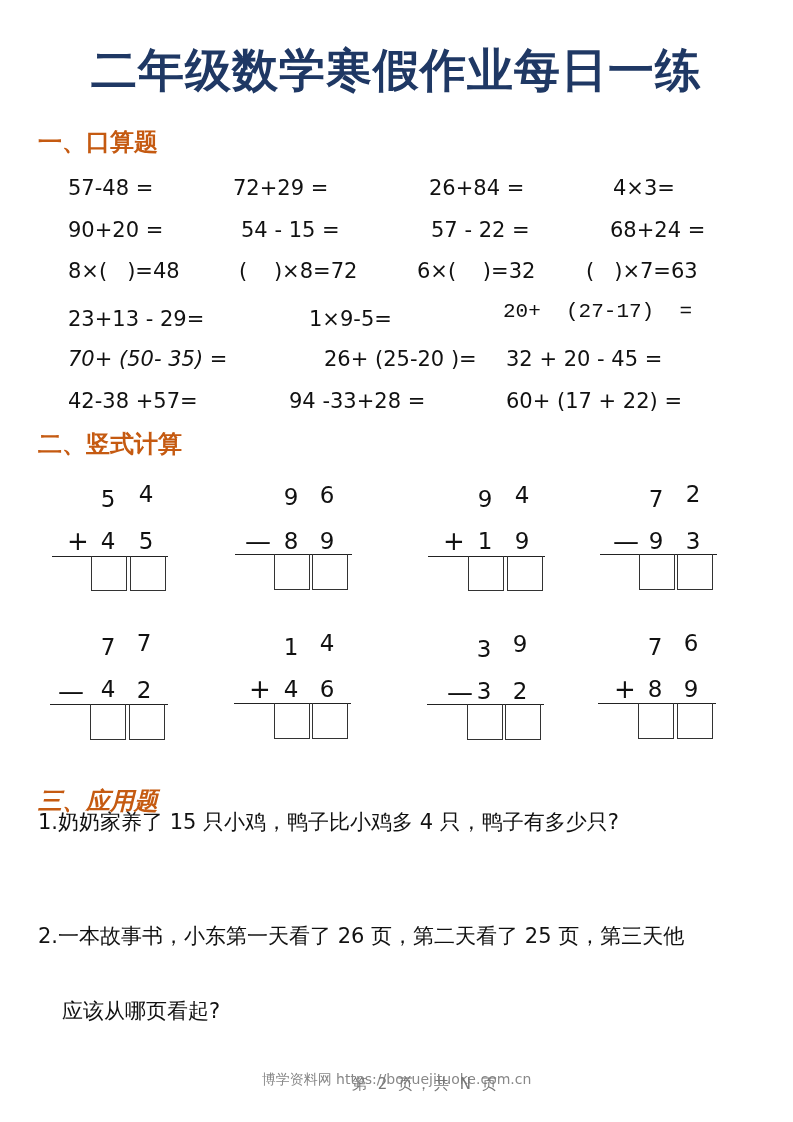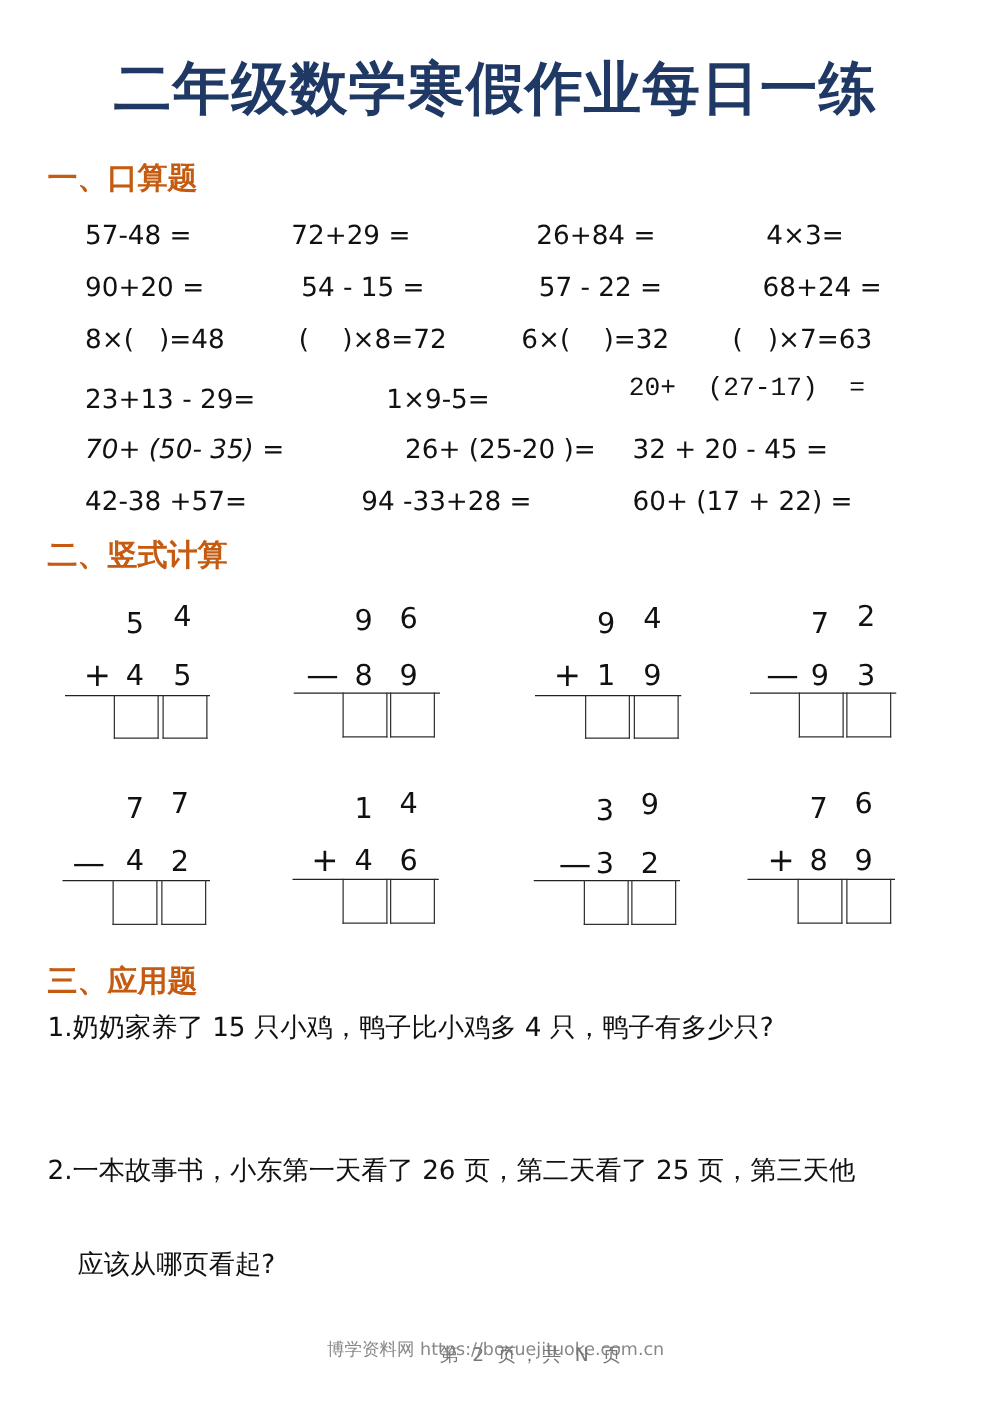--- a/index.html
+++ b/index.html
@@ -138,21 +138,21 @@
   <div class="abs digit" style="left:645px;top:634px;">7</div>
   <div class="abs digit" style="left:681px;top:630px;">6</div>
   <div class="abs op" style="left:614px;top:674px;">+</div>
   <div class="abs digit" style="left:645px;top:676px;">8</div>
   <div class="abs digit" style="left:681px;top:676px;">9</div>
   <div class="hline" style="left:598px;top:703px;width:118px;"></div>
   <div class="box" style="left:638px;top:703px;width:36px;height:36px;"></div>
   <div class="box" style="left:677px;top:703px;width:36px;height:36px;"></div>
 </div>
 
-<div class="abs section" style="top:769px;">三、应用题</div>
+<div class="abs section" style="top:785px;font-style:italic;">三、应用题</div>
 
 <div class="abs question" style="top:808px;">1.奶奶家养了 15 只小鸡，鸭子比小鸡多 4 只，鸭子有多少只?</div>
 
 <div class="abs question" style="top:922px;">2.一本故事书，小东第一天看了 26 页，第二天看了 25 页，第三天他</div>
 <div class="abs question" style="top:962px;left:62px;margin-top:35px;">应该从哪页看起?</div>
 
 <div class="abs footer">博学资料网 https://boxuejituoke.com.cn</div>
 <div class="abs footer-overlay">第 2 页，共 N 页</div>
 
 </body></html>

